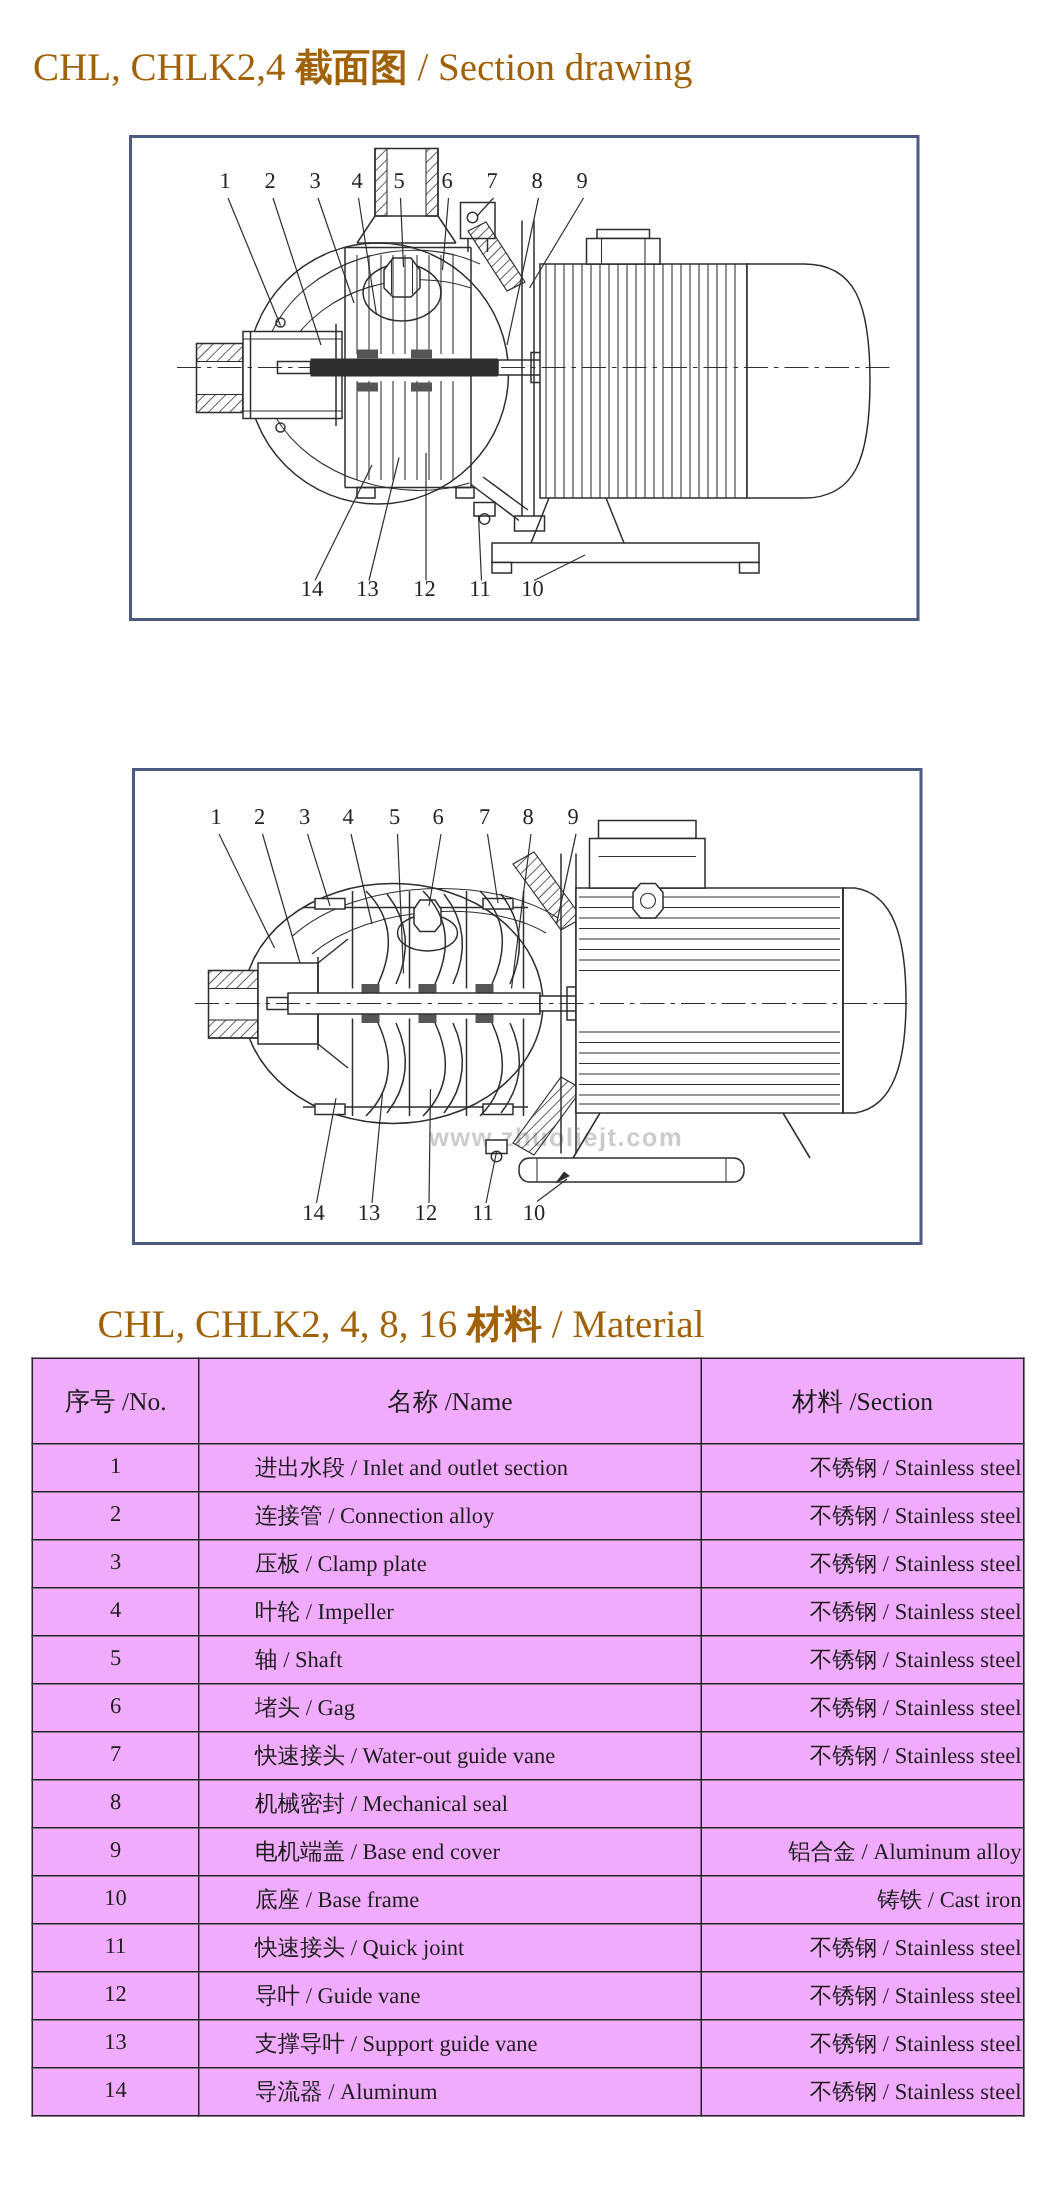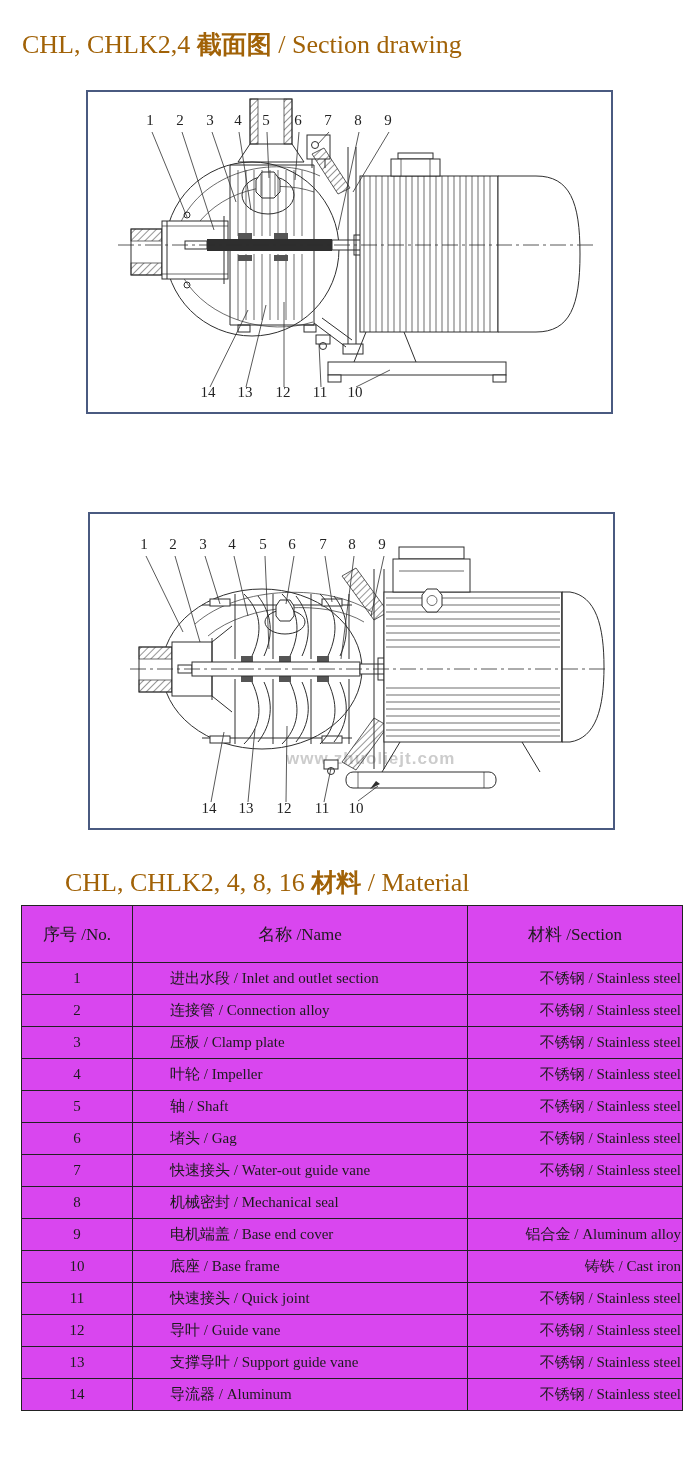--- a/index.html
+++ b/index.html
@@ -16,21 +16,21 @@
   svg .dark{fill:#2e2e2e;stroke:none;}
   svg .seal{fill:#555;stroke:none;}
   svg .lbl{font-family:"Liberation Serif",serif;font-size:15px;fill:#222;text-anchor:middle;}
   svg .leader{stroke:#2e2e2e;stroke-width:0.8;fill:none;}
   svg .wm{font-family:"Liberation Sans","DejaVu Sans",sans-serif;font-size:17px;font-weight:bold;
           fill:#cccccc;letter-spacing:1px;}
 
   .materials{position:absolute;left:21px;top:905px;}
   table.mat-table{border-collapse:collapse;table-layout:fixed;width:661px;
                   font-family:"Liberation Serif",serif;}
-  table.mat-table th, table.mat-table td{border:1.5px solid #222;background:#d946ef;color:#1c1c1c;}
+  table.mat-table th, table.mat-table td{border:1.5px solid #222;background:#f0abfc;color:#1c1c1c;}
   table.mat-table th{height:54px;font-size:17px;font-weight:normal;text-align:center;}
   table.mat-table td{height:29px;font-size:15px;}
   col.c-no{width:111px;} col.c-name{width:335px;} col.c-mat{width:215px;}
   td.no{text-align:center;}
   td.name{text-align:left;padding-left:37px;}
   td.mat{text-align:right;padding-left:20px;}
 </style>
 </head>
 <body>
 

